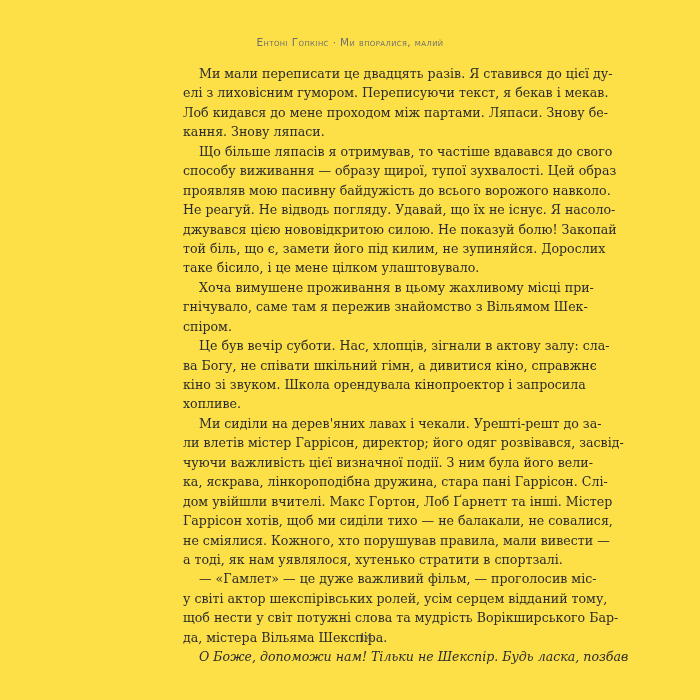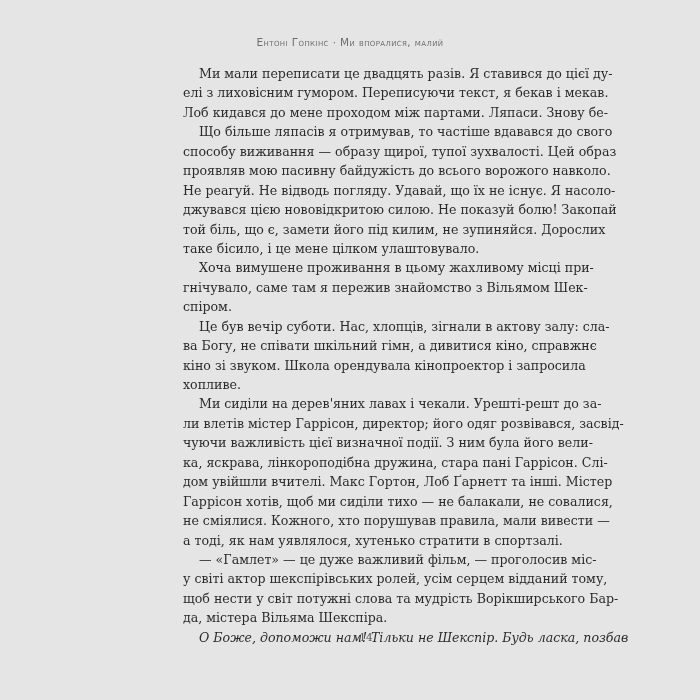--- a/index.html
+++ b/index.html
@@ -1,17 +1,17 @@
 <!DOCTYPE html>
 <html><head>
 <meta charset="utf-8">
 <style>
   html, body { margin: 0; padding: 0; background: #ffffff; }
   body { width: 700px; height: 700px; position: relative; overflow: hidden; }
-  .page { position: absolute; left: 0; top: 0; width: 700px; height: 700px; background: #e5e5e5; }
+  .page { position: absolute; left: 0; top: 0; width: 700px; height: 700px; background: #fde047; }
   .running-head {
     position: absolute; top: 36px; left: 0; width: 700px; text-align: center;
     font-family: "DejaVu Sans", sans-serif; font-size: 10.5px; color: #6e6e6e;
     letter-spacing: 0.4px; font-variant: small-caps;
   }
   .body-text {
     position: absolute; top: 64px; left: 183px; width: 354px;
     font-family: "DejaVu Serif", serif; font-size: 12.6px; line-height: 19.45px;
     color: #2b2b2b;
   }
@@ -26,20 +26,21 @@
 </style>
 </head>
 <body>
 
 <div class="page">
   <div class="running-head">Ентоні Гопкінс · Ми впоралися, малий</div>
   <div class="body-text" id="body-text">
       <span class="line j ind">Ми мали переписати це двадцять разів. Я ставився до цієї ду-</span>
       <span class="line j">елі з лиховісним гумором. Переписуючи текст, я бекав і мекав.</span>
       <span class="line j">Лоб кидався до мене проходом між партами. Ляпаси. Знову бе-</span>
+      <span class="line">кання. Знову ляпаси.</span>
       <span class="line j ind">Що більше ляпасів я отримував, то частіше вдавався до свого</span>
       <span class="line j">способу виживання — образу щирої, тупої зухвалості. Цей образ</span>
       <span class="line j">проявляв мою пасивну байдужість до всього ворожого навколо.</span>
       <span class="line j">Не реагуй. Не відводь погляду. Удавай, що їх не існує. Я насоло-</span>
       <span class="line j">джувався цією нововідкритою силою. Не показуй болю! Закопай</span>
       <span class="line j">той біль, що є, замети його під килим, не зупиняйся. Дорослих</span>
       <span class="line">таке бісило, і це мене цілком улаштовувало.</span>
       <span class="line j ind">Хоча вимушене проживання в цьому жахливому місці при-</span>
       <span class="line j">гнічувало, саме там я пережив знайомство з Вільямом Шек-</span>
       <span class="line">спіром.</span>

